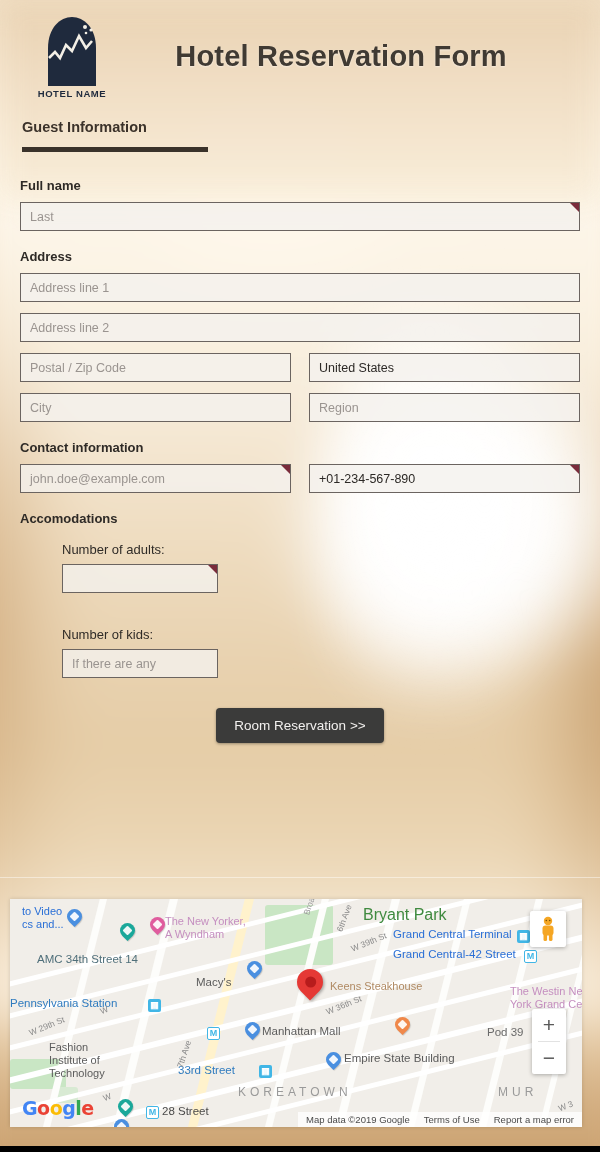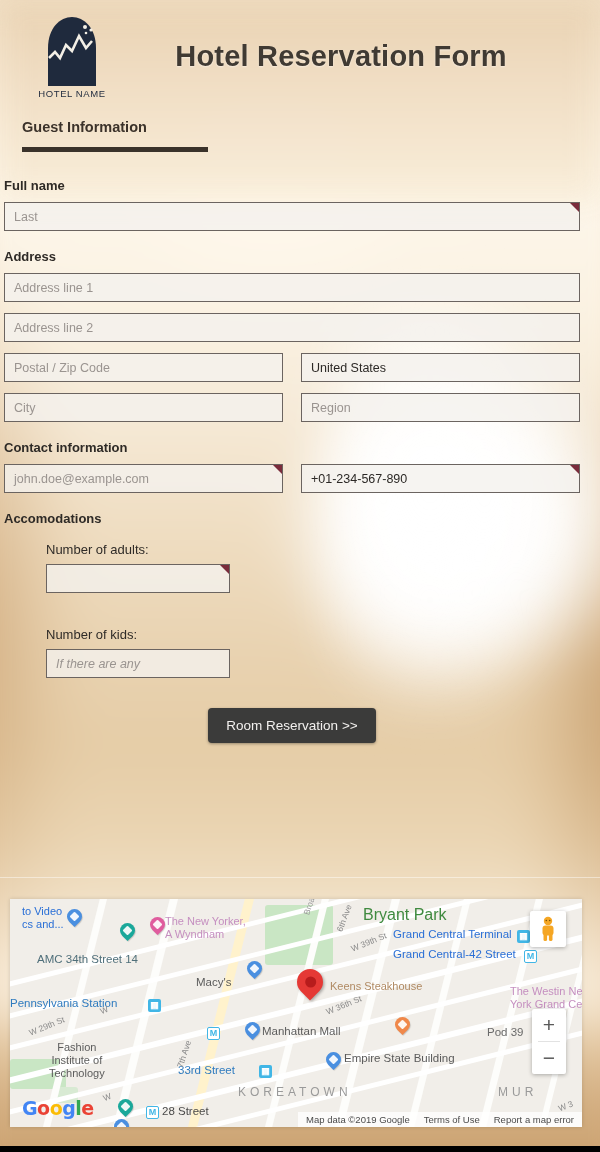--- a/index.html
+++ b/index.html
@@ -78,21 +78,21 @@
     width: 100px;
     margin-left: 22px;
     display: flex;
     flex-direction: column;
     align-items: center;
     flex: none;
   }
   .logo svg { display: block; }
   .logo-text {
     font-size: 9.5px;
-    font-weight: 400;
+    font-weight: 700;
     letter-spacing: .6px;
     color: #1f2a3d;
     margin-top: 2px;
   }
   .page-title {
     flex: 1;
     text-align: center;
     font-size: 29px;
     font-weight: 700;
     color: #403a33;
@@ -116,21 +116,21 @@
   .tab-underline {
     width: 186px;
     height: 5px;
     background: #3a322a;
     margin-left: 0px;
   }
 
   
   .form {
     position: relative;
-    padding: 26px 20px 0 4px;
+    padding: 26px 20px 0 20px;
   }
   .section-label {
     font-size: 13px;
     font-weight: 700;
     color: #2e2a26;
     margin: 0 0 9px 0;
   }
   .section-label.tight { margin-top: 18px; }
 
   .row {
@@ -148,21 +148,21 @@
     background: rgba(244,241,238,0.80);
     display: flex;
     align-items: center;
     padding: 0 9px;
     font-size: 12.5px;
     color: #9a9490;
     overflow: hidden;
   }
   .field.value { color: #2c2926; }
   .field.wide { width: 100%; }
-  .field.small { width: 184px; font-style: italic; }
+  .field.small { width: 156px; }
   .req-corner {
     position: absolute;
     top: 0; right: 0;
     width: 0; height: 0;
     border-top: 9px solid #7a2c3b;
     border-left: 9px solid transparent;
   }
 
   .indent { margin-left: 42px; }
   .sub-label {
@@ -237,21 +237,21 @@
     font-family: "Liberation Sans", sans-serif;
     white-space: nowrap;
     pointer-events: none;
   }
   .mlabel.poi    { font-size: 11px; color: #8c7e92; }
   .mlabel.place  { font-size: 11.5px; color: #5c5c5c; }
   .mlabel.transit{ font-size: 11.5px; color: #2a6fd6; }
   .mlabel.park-l { font-size: 16px; color: #3f8a3f; }
   .mlabel.street { font-size: 8.5px; color: #8a8a8a; }
   .mlabel.hood   { font-size: 12px; color: #9a9a9a; letter-spacing: 4px; }
-  .mlabel.school { font-size: 11px; color: #5c5c5c; text-align: center; line-height: 13px; }
+  .mlabel.school { font-size: 11px; color: #5c5c5c; text-align: left; line-height: 13px; }
   .mlabel.hotel  { font-size: 11px; color: #c58fc0; line-height: 13px; }
 
   .pin-blue, .pin-teal, .pin-pink, .pin-orange {
     position: absolute;
     width: 15px; height: 15px;
     border-radius: 50% 50% 50% 0;
     transform: rotate(-45deg);
     box-shadow: 0 1px 1px rgba(0,0,0,.2);
   }
   .pin-blue  { background: #4a8fe0; }

